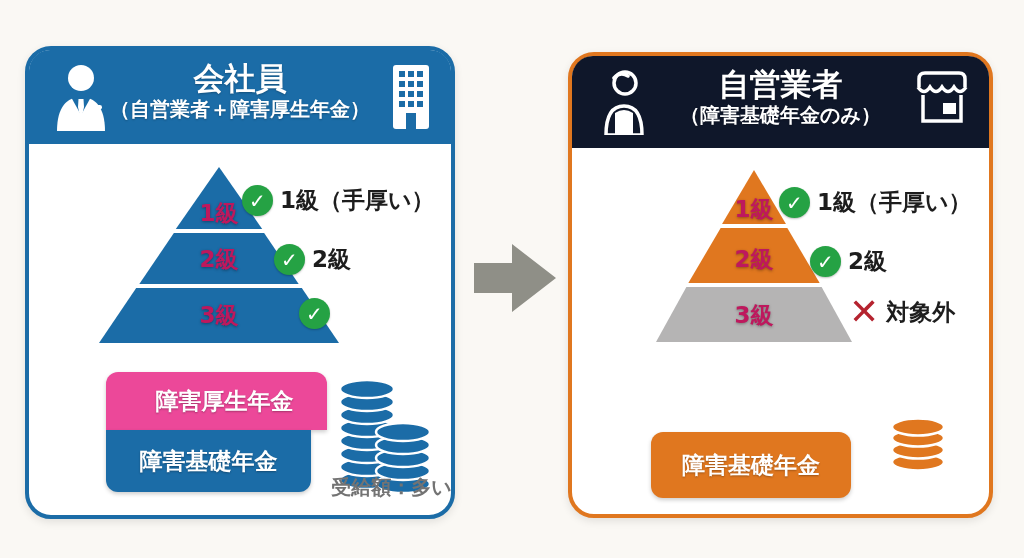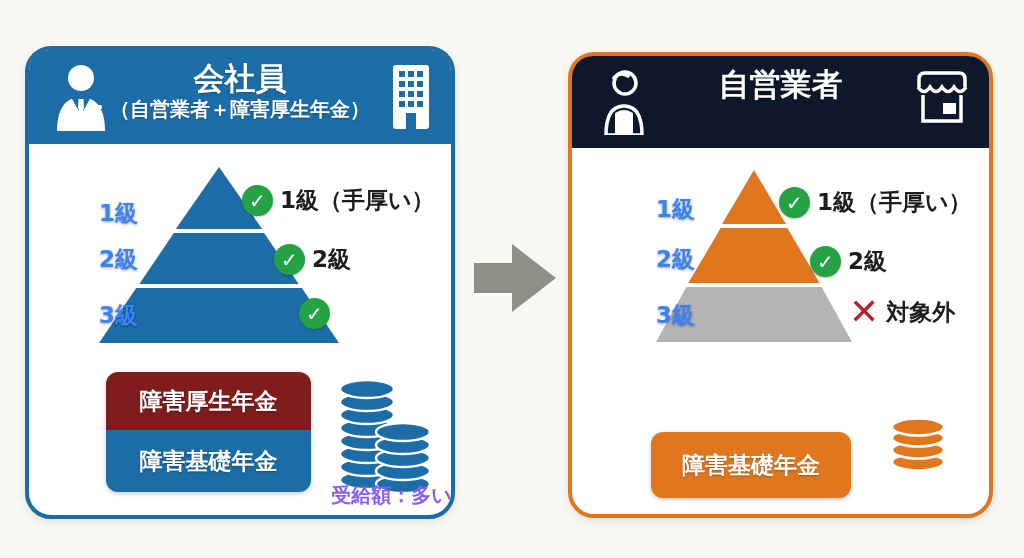--- a/index.html
+++ b/index.html
@@ -25,21 +25,21 @@
   .hdr-icon.righticon{right:18px;}
 
   
   .pyramid{position:absolute;}
   .pyr-left{left:70px;top:117px;width:240px;height:176px;}
   .pyr-right{left:84px;top:114px;width:196px;height:172px;}
   .tier{position:absolute;left:0;width:100%;}
   .tier.blue{background:#1b6ca7;}
   .tier.orange{background:#e0771f;}
   .tier.gray{background:#b5b4b4;}
-  .tier-label{position:absolute;left:0;width:100%;color:#3b82f6;
+  .tier-label{position:absolute;left:0;width:100%;text-align:center;color:#be185d;
               font-size:23px;font-weight:bold;text-shadow:0 1px 3px rgba(0,0,0,0.35);z-index:2;}
 
   
   .pyr-left .t1{top:0;height:62px;clip-path:polygon(50% 0%,68% 100%,32% 100%);}
   .pyr-left .t2{top:66px;height:51px;clip-path:polygon(31.2% 0%,68.8% 0%,83.2% 100%,16.8% 100%);}
   .pyr-left .t3{top:121px;height:55px;clip-path:polygon(15.5% 0%,84.5% 0%,100% 100%,0% 100%);}
   .pyr-left .l1{top:31px;} .pyr-left .l2{top:77px;} .pyr-left .l3{top:133px;}
 
   
   .pyr-right .t1{top:0;height:54px;clip-path:polygon(50% 0%,66.3% 100%,33.7% 100%);}
@@ -52,25 +52,25 @@
   .anno-text{font-size:23px;font-weight:bold;color:#1d1d1d;}
   .check-circle{width:31px;height:31px;border-radius:50%;background:#25a244;color:#fff;
                 display:flex;align-items:center;justify-content:center;font-size:20px;
                 font-weight:bold;box-shadow:0 1px 2px rgba(0,0,0,0.25);flex:0 0 auto;}
   .cross-mark{color:#b5232f;font-size:36px;font-weight:bold;line-height:1;flex:0 0 auto;}
 
   
   .benefit-box{position:absolute;display:flex;align-items:center;justify-content:center;
                color:#fff;font-size:23px;font-weight:bold;
                text-shadow:0 1px 2px rgba(0,0,0,0.3);box-shadow:0 2px 4px rgba(0,0,0,0.2);}
-  .bb-light{left:77px;top:322px;width:205px;height:58px;background:#7f1d1d;border-radius:12px 12px 0 0;}
+  .bb-light{left:77px;top:322px;width:205px;height:58px;background:#ec4899;border-radius:12px 12px 0 0;padding-left:16px;}
   .bb-dark{left:77px;top:380px;width:205px;height:62px;background:#1b6ca7;border-radius:0 0 12px 12px;}
   .bb-orange{left:79px;top:376px;width:200px;height:66px;background:#e0771f;border-radius:12px;}
 
-  .amount-label{position:absolute;font-size:20px;font-weight:bold;color:#8b5cf6;text-align:center;white-space:nowrap;margin-top:8px;}
+  .amount-label{position:absolute;font-size:20px;font-weight:bold;color:#737373;text-align:center;white-space:nowrap;}
   .amount-left{left:285px;top:424px;width:155px;}
   .amount-right{left:278px;top:420px;width:160px;}
 
   .coins{position:absolute;}
   .coins-left{left:308px;top:314px;}
   .coins-right{left:316px;top:360px;}
 
   
   .mid-arrow{position:absolute;left:474px;top:242px;}
 </style>
@@ -174,20 +174,21 @@
     <div class="panel-header">
       <div class="hdr-icon lefticon">
         <svg width="52" height="66" viewBox="0 0 52 66">
           <circle cx="27" cy="14" r="11" fill="none" stroke="#ffffff" stroke-width="3.5"></circle>
           <path d="M16,9 q6,-7 14,-2" fill="none" stroke="#ffffff" stroke-width="3.5" stroke-linecap="round"></path>
           <path d="M8,66 C8,46 15,37 26,37 C37,37 44,46 44,66 Z" fill="none" stroke="#ffffff" stroke-width="3.5"></path>
           <path d="M17,66 L17,44 Q26,38 35,44 L35,66 Z" fill="#ffffff"></path>
         </svg>
       </div>
       <div class="panel-title">自営業者</div>
+      <div class="panel-subtitle">（障害基礎年金のみ）</div>
       <div class="hdr-icon righticon">
         <svg width="58" height="56" viewBox="0 0 58 56">
           <path d="M6,18 L6,10 Q6,4 12,4 L46,4 Q52,4 52,10 L52,18" fill="none" stroke="#ffffff" stroke-width="3.5"></path>
           <path d="M5,18 q6,9 12,0 q6,9 12,0 q6,9 12,0 q6,9 12,0" fill="none" stroke="#ffffff" stroke-width="3.5"></path>
           <path d="M10,26 L10,52 L48,52 L48,26" fill="none" stroke="#ffffff" stroke-width="3.5"></path>
           <rect x="30" y="34" width="13" height="11" fill="#ffffff"></rect>
         </svg>
       </div>
     </div>
 

